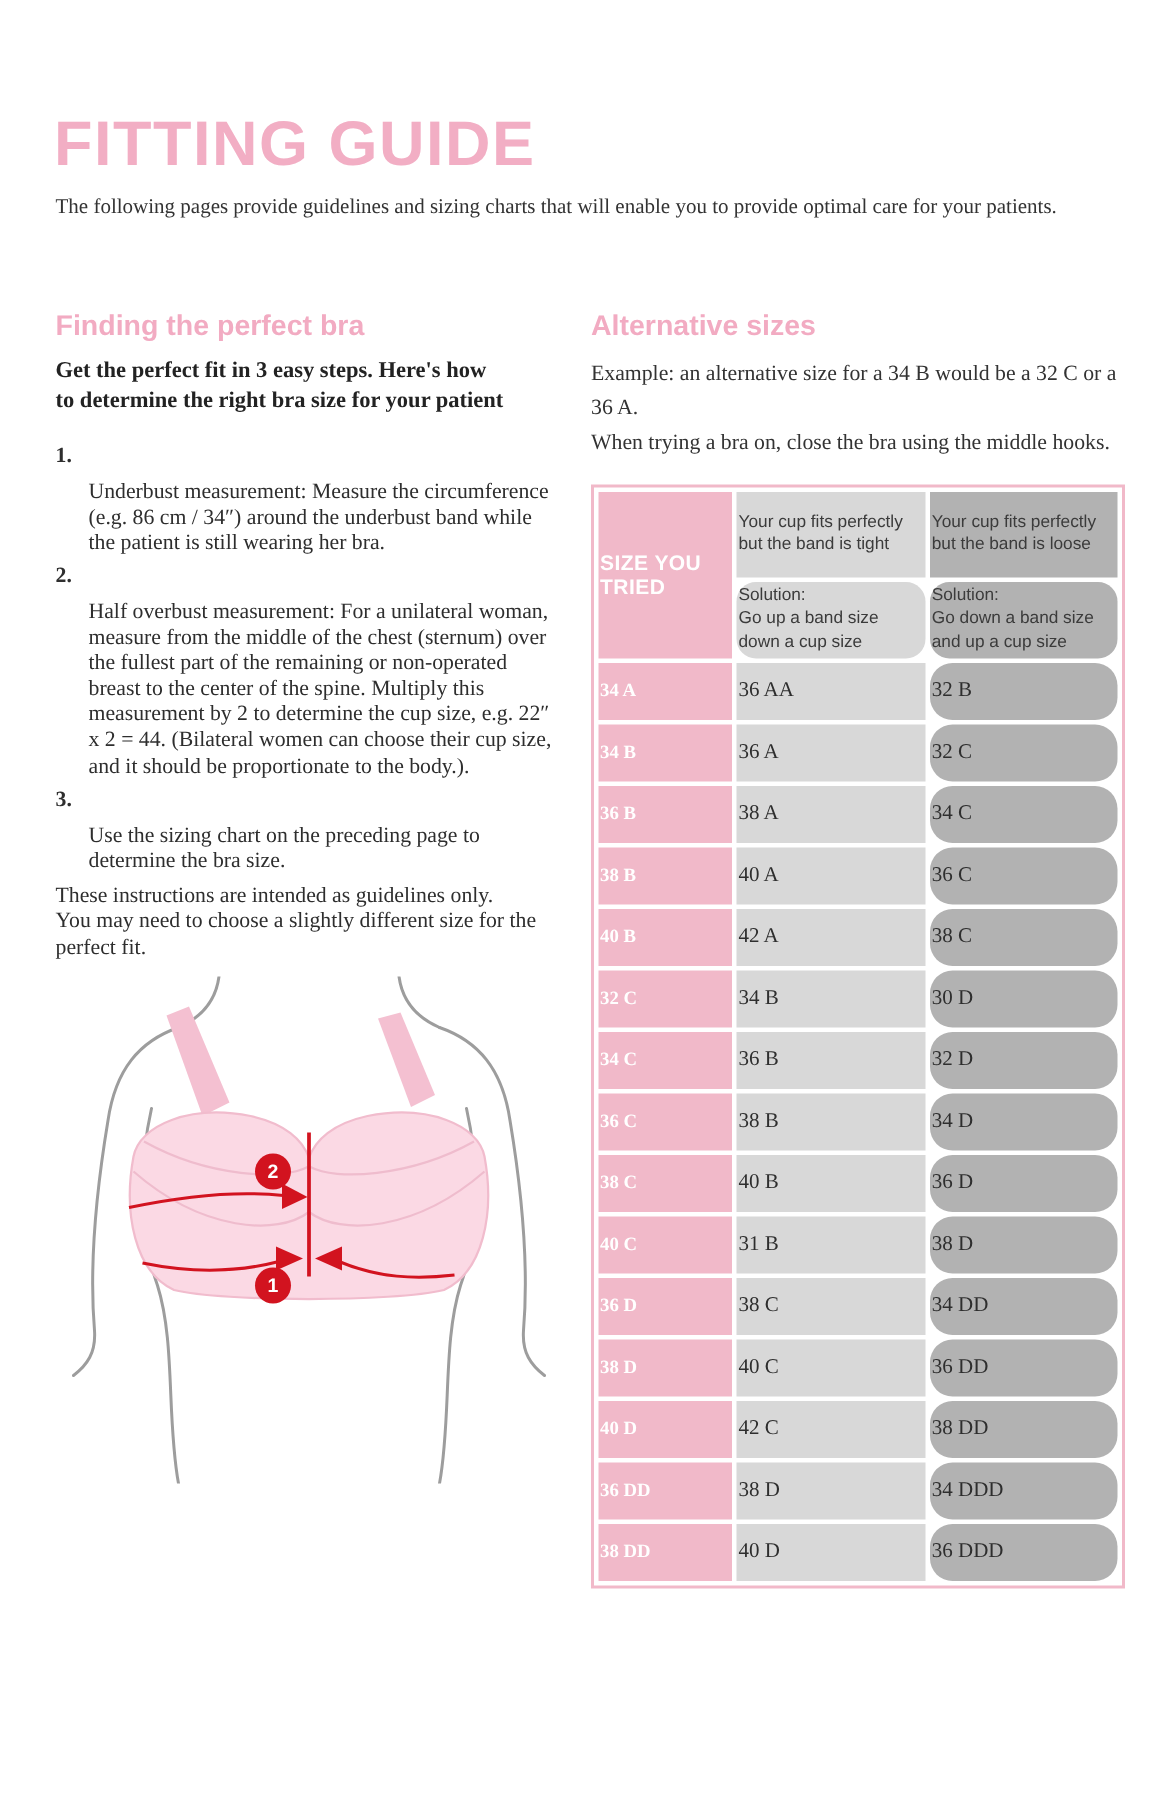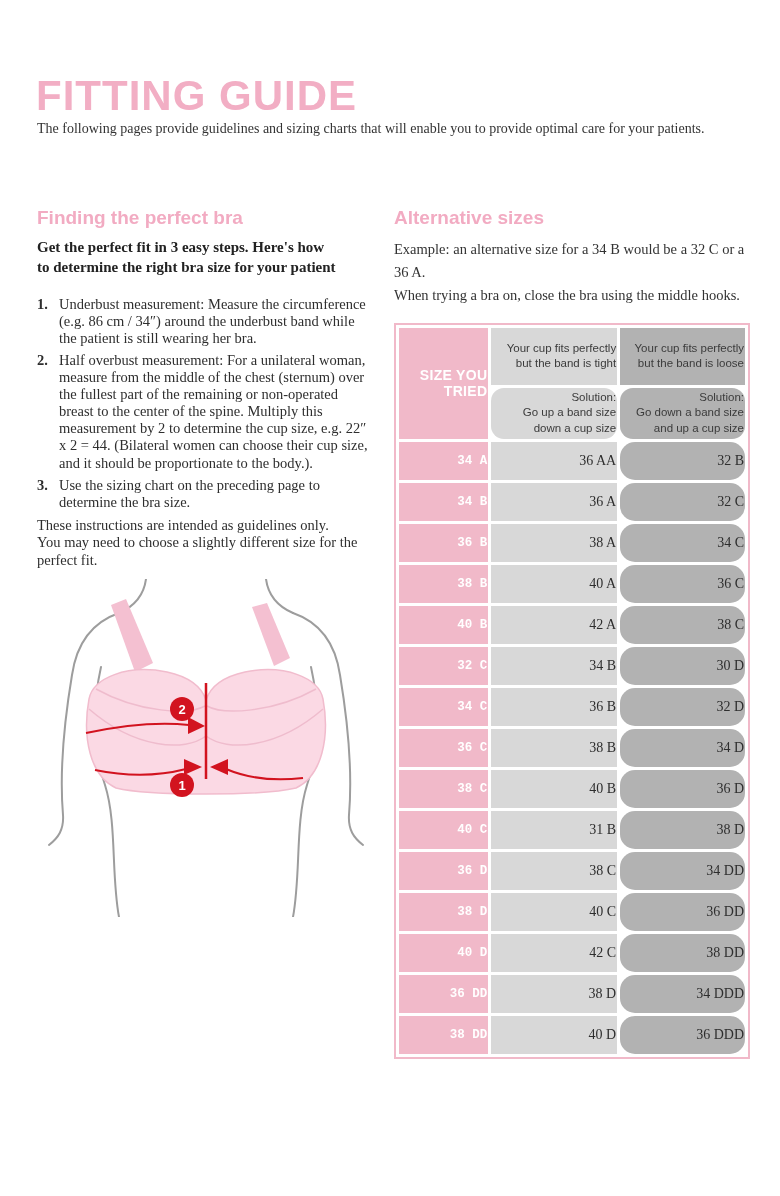--- a/index.html
+++ b/index.html
@@ -6,71 +6,71 @@
   .page {
     position:relative; width:780px; height:1196px; background:#ffffff;
     overflow:hidden; font-family:"Liberation Serif", serif; color:#2e2e2e;padding-left:17px;
   }
   .title {
     position:absolute; left:36px; top:72px; margin:0;
     font-family:"Liberation Sans", sans-serif; font-weight:800;
     font-size:42px; letter-spacing:1px; color:#f2aec4; white-space:nowrap;
   }
   .intro {
-    position:absolute; left:37px; top:121px; margin:0;
+    position:absolute; left:37px; top:131px; margin:0;
     font-size:14px; color:#333333; white-space:nowrap;
   }
   .col-left  { position:absolute; left:37px;  top:195px; width:332px; }
   .col-right { position:absolute; left:394px; top:195px; width:356px; }
   h2.section {
     margin:12px 0 9px 0; font-family:"Liberation Sans", sans-serif;
     font-weight:700; font-size:19px; color:#f2abc2;
   }
   .subheading {
     margin:0 0 14px 0; font-weight:700; font-size:15px; line-height:1.32;
     white-space:pre-line; color:#222222;
   }
   ol.steps { margin:18px 0 4px 0; padding:0; list-style:none; }
   ol.steps li {
     display:flex; margin:0 0 5px 0; font-size:14.5px; line-height:1.18;
   }
   ol.steps .num { width:22px; flex:0 0 22px; font-weight:700; }
-  ol.steps .txt { flex:1; }
+  ol.steps .txt { flex:1;margin-top:24px; }
   .note { margin:6px 0 0 0; font-size:14.5px; line-height:1.2; white-space:pre-line; }
   .illustration { display:block; margin:10px 0 0 2px; }
   .example {
     margin:0 0 15px 0; font-size:14.5px; line-height:1.6;
     white-space:pre-line; color:#333333;
   }
   table.sizes {
     border-collapse:separate; border-spacing:3px;
     border:2px solid #f1b9c9; background:#ffffff; table-layout:fixed;
   }
   table.sizes th, table.sizes td {
-    text-align:right; vertical-align:middle; padding:2px 1px;
+    text-align:left; vertical-align:middle; padding:2px 1px;
     white-space:pre-line;
   }
   th.c1 { width:88px; } th.c2 { width:125px; } th.c3 { width:124px; }
   .hdr-pink {
     background:#f1b9c9; color:#ffffff;
     font-family:"Liberation Sans", sans-serif; font-weight:700; font-size:14px;
     letter-spacing:0.3px;
   }
   .hdr-gray1 { background:#d8d8d8; }
   .hdr-gray2 { background:#b2b2b2; }
   th.c2, th.c3 {
     font-family:"Liberation Sans", sans-serif; font-weight:400;
     font-size:11.5px; color:#3b3b3b; line-height:1.35;
   }
   th.top { height:53px; }
   th.sol { height:47px;border-radius:13px; }
   td { height:34px; }
   td.c1 {
     background:#f1b9c9; color:#ffffff;
-    font-family:Liberation Mono, monospace; font-weight:700; font-size:12.5px;
+    font-family:Liberation Serif, serif; font-weight:700; font-size:12.5px;
   }
   td.c2 { background:#d8d8d8; font-size:14px; color:#2e2e2e; }
   td.c3 { background:#b2b2b2; font-size:14px; color:#2e2e2e;border-radius:15px; }
   .marker-text {
     font-family:"Liberation Sans", sans-serif; font-weight:700; font-size:13px;
     fill:#ffffff; text-anchor:middle;
   }
 </style>
 </head>
 <body>

